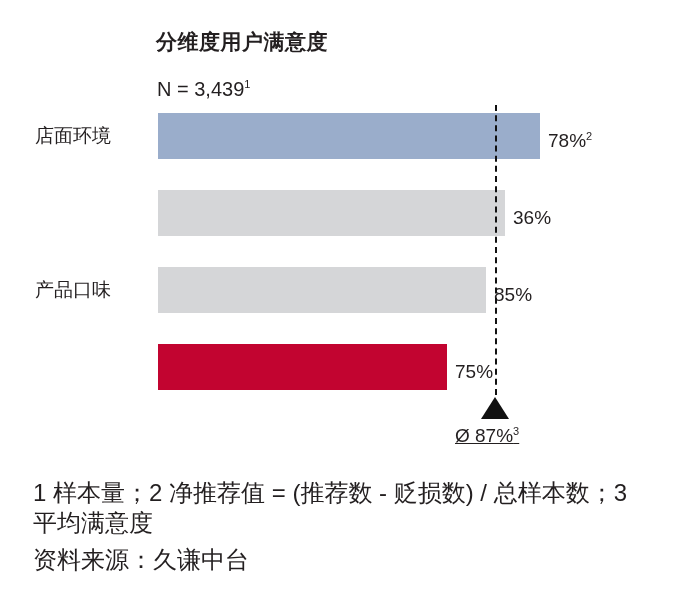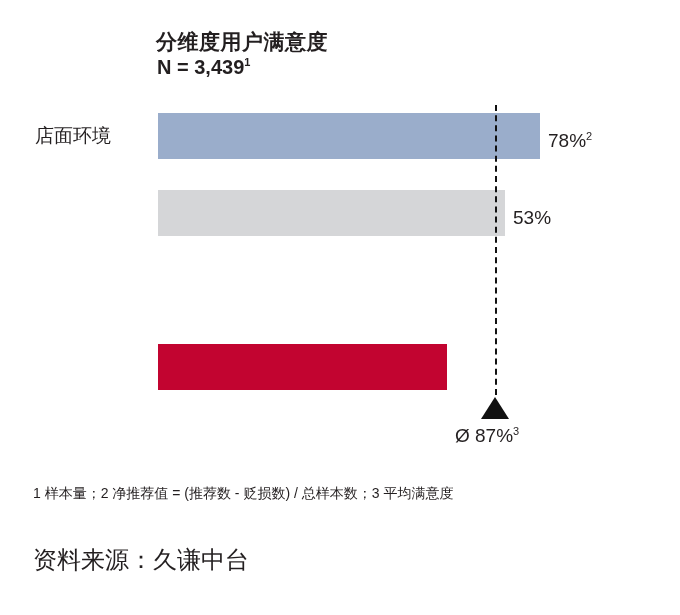--- a/index.html
+++ b/index.html
@@ -26,23 +26,23 @@
     position: absolute;
     left: 156px;
     top: 28px;
     font-size: 21px;
     font-weight: bold;
     letter-spacing: 0.5px;
   }
   .subtitle {
     position: absolute;
     left: 157px;
-    top: 56px;
+    top: 78px;
     font-size: 20px;
-    font-weight: bold;
+    font-weight: normal;
   }
   .subtitle sup {
     font-size: 11px;
     vertical-align: super;
   }
 
   
   .plot {
     position: absolute;
     left: 0;
@@ -99,32 +99,33 @@
     width: 0;
     height: 0;
     border-left: 14px solid transparent;
     border-right: 14px solid transparent;
     border-bottom: 22px solid #111111;
   }
   .avg-label {
     position: absolute;
     font-size: 19px;
     white-space: nowrap;
+    text-decoration: underline;
   }
   .avg-label sup {
     font-size: 11px;
     vertical-align: super;
   }
 
   .footnotes {
     position: absolute;
     left: 33px;
     top: 478px;
     width: 620px;
-    font-size: 14px;
+    font-size: 24px;
     line-height: 30px;
   }
   .source {
     position: absolute;
     left: 33px;
     top: 545px;
     width: 620px;
     font-size: 24px;
     line-height: 30px;
   }
@@ -146,27 +147,37 @@
       <div class="cat-label">店面环境</div>
       <div class="bar" style="width:382px; background:#9aadcb;"></div>
       <div class="bar-value" style="left:548px;">
         <span>78%</span><sup>2</sup>
       </div>
     </div>
 
     <div class="row" style="top:77px;">
       <div class="bar" style="width:347px; background:#d5d6d8;"></div>
       <div class="bar-value" style="left:513px;">
-        <span>53%</span><sup></sup>
+        <span>36%</span><sup></sup>
       </div>
     </div>
 
+    <div class="row" style="top:154px;">
+      <div class="cat-label">产品口味</div>
+      <div class="bar" style="width:328px; background:#d5d6d8;"></div>
+      <div class="bar-value" style="left:494px;">
+        <span>85%</span><sup></sup>
+      </div>
+    </div>
 
     <div class="row" style="top:231px;">
       <div class="bar" style="width:289px; background:#c20430;"></div>
+      <div class="bar-value" style="left:455px;">
+        <span>75%</span><sup></sup>
+      </div>
     </div>
 
     <div class="avg-line" style="left:495px;"></div>
     <div class="avg-marker" style="left:481px; top:292px;"></div>
     <div class="avg-label" style="left:455px; top:320px;">
       <span>Ø 87%</span><sup>3</sup>
     </div>
 
   </div>
 

